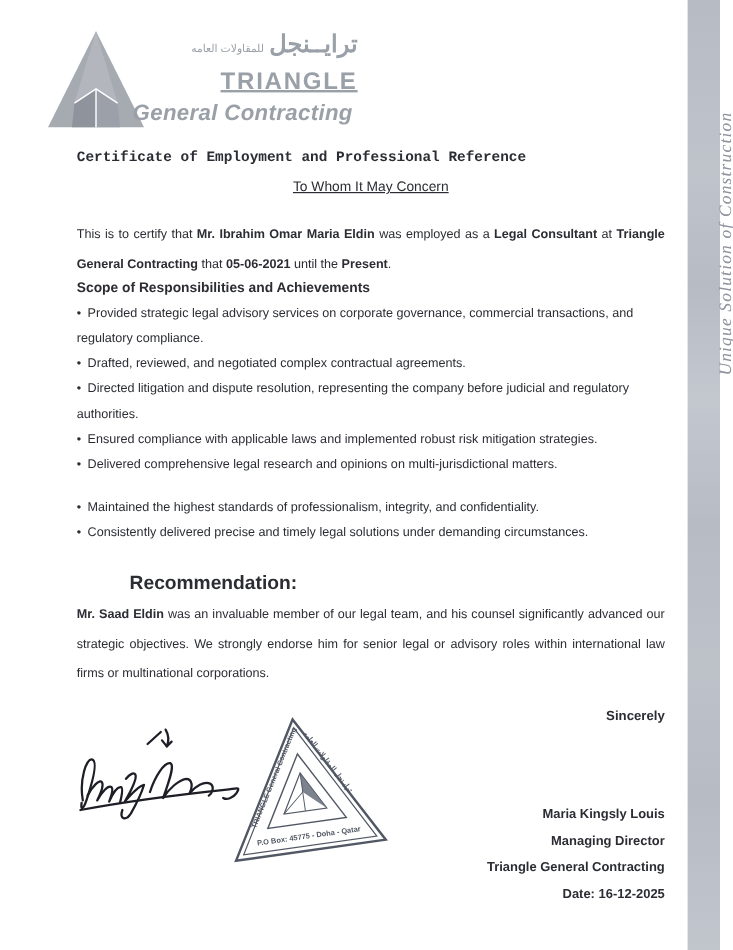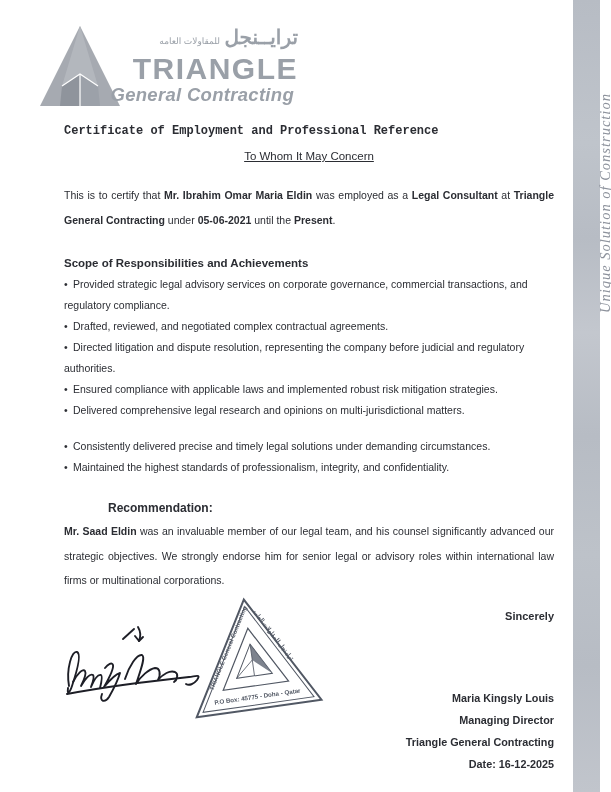--- a/index.html
+++ b/index.html
@@ -42,32 +42,32 @@
     white-space:nowrap;
     text-align:center;
   }
   
   .logo{position:absolute;left:38px;top:22px;width:280px;height:90px;}
   .logo-pyramid{position:absolute;left:0;top:2px;}
   .logo-text{position:absolute;left:70px;top:2px;width:190px;text-align:right;color:var(--logo_gray);}
   .ar-line{direction:rtl;line-height:26px;white-space:nowrap;}
   .ar-big{font-size:20px;font-weight:bold;}
   .ar-small{font-size:9px;}
-  .brand{font-size:30px;font-weight:bold;letter-spacing:1.5px;line-height:30px;margin-top:0px;}
+  .brand{font-size:20px;font-weight:bold;letter-spacing:1.5px;line-height:30px;margin-top:0px;text-decoration:underline;}
   .tagline{font-style:italic;font-size:18.5px;font-weight:bold;line-height:20px;letter-spacing:.3px;margin-top:1px;padding-right:4px;}
   
   .doc{position:absolute;left:64px;top:118px;width:490px;}
   .title{font-size:12px;font-weight:bold;text-align:left;margin:6px 0 0 0;font-family:Liberation Mono, monospace;}
   .subtitle{font-size:11.5px;text-align:center;text-decoration:underline;margin-top:12px;}
   .para{font-size:10.5px;line-height:25px;text-align:justify;margin:0;}
   .intro{margin-top:21px;font-weight:500;}
   .intro b,.rec-para b{font-weight:bold;}
   section{margin:0;}
   .sec-heading{font-size:11.5px;font-weight:bold;margin:0;}
-  .sec1{margin-top:24px;}
+  .sec1{margin-top:1px;}
   .sec2{margin-top:15px;}
   .sec3{margin-top:23px;}
   .bullets{margin-top:5px;}
   .bullet{font-size:10.5px;line-height:21px;text-align:left;}
   .bullet .dot{display:inline-block;width:9px;}
   .rec-para{margin-top:4px;line-height:24.5px;}
   
   .closing{margin-top:17px;padding-left:9px;text-align:right;}
   .sincerely{font-size:11px;font-weight:bold;}
   .sig-svg{display:block;margin:2px 0 0 -14px;}
@@ -104,42 +104,42 @@
       </div>
       <div class="brand">TRIANGLE</div>
       <div class="tagline">General Contracting</div>
     </div>
   </header>
 
   <main class="doc">
     <h1 class="title">Certificate of Employment and Professional Reference</h1>
     <div class="subtitle">To Whom It May Concern</div>
 
-    <p class="para intro"><span>This is to certify that </span><b>Mr. Ibrahim Omar Maria Eldin</b><span> was employed as a </span><b>Legal Consultant</b><span> at </span><b>Triangle General Contracting</b><span> under </span><b>05-06-2021</b><span> until the </span><b>Present</b><span>.</span></p>
+    <p class="para intro"><span>This is to certify that </span><b>Mr. Ibrahim Omar Maria Eldin</b><span> was employed as a </span><b>Legal Consultant</b><span> at </span><b>Triangle General Contracting</b><span> that </span><b>05-06-2021</b><span> until the </span><b>Present</b><span>.</span></p>
 
     <section class="sec1">
       <h2 class="sec-heading">Scope of Responsibilities and Achievements</h2>
       <div class="bullets">
           <div class="bullet"><span class="dot">•</span><span>Provided strategic legal advisory services on corporate governance, commercial transactions, and regulatory compliance.</span></div>
           <div class="bullet"><span class="dot">•</span><span>Drafted, reviewed, and negotiated complex contractual agreements.</span></div>
           <div class="bullet"><span class="dot">•</span><span>Directed litigation and dispute resolution, representing the company before judicial and regulatory authorities.</span></div>
           <div class="bullet"><span class="dot">•</span><span>Ensured compliance with applicable laws and implemented robust risk mitigation strategies.</span></div>
           <div class="bullet"><span class="dot">•</span><span>Delivered comprehensive legal research and opinions on multi-jurisdictional matters.</span></div>
         </div>
     </section>
 
     <section class="sec2">
       <div class="bullets">
+          <div class="bullet"><span class="dot">•</span><span>Maintained the highest standards of professionalism, integrity, and confidentiality.</span></div>
           <div class="bullet"><span class="dot">•</span><span>Consistently delivered precise and timely legal solutions under demanding circumstances.</span></div>
-          <div class="bullet"><span class="dot">•</span><span>Maintained the highest standards of professionalism, integrity, and confidentiality.</span></div>
         </div>
     </section>
 
     <section class="sec3">
-      <h2 class="sec-heading" style="font-size:12px;padding-left:44px;">Recommendation:</h2>
+      <h2 class="sec-heading" style="font-size:16px;padding-left:44px;">Recommendation:</h2>
       <p class="para rec-para"><b>Mr. Saad Eldin</b><span> was an invaluable member of our legal team, and his counsel significantly advanced our strategic objectives. We strongly endorse him for senior legal or advisory roles within international law firms or multinational corporations.</span></p>
     </section>
 
     <div class="closing">
       <div class="sincerely">Sincerely</div>
 
       <svg class="sig-svg" width="160" height="80" viewBox="0 0 160 80">
         <g fill="none" stroke="#1d1e26" stroke-width="1.9" stroke-linecap="round" stroke-linejoin="round">
           <path d="M64,15 L75,5"></path>
           <path d="M79,3 C82,8 82,12 80,17"></path>

